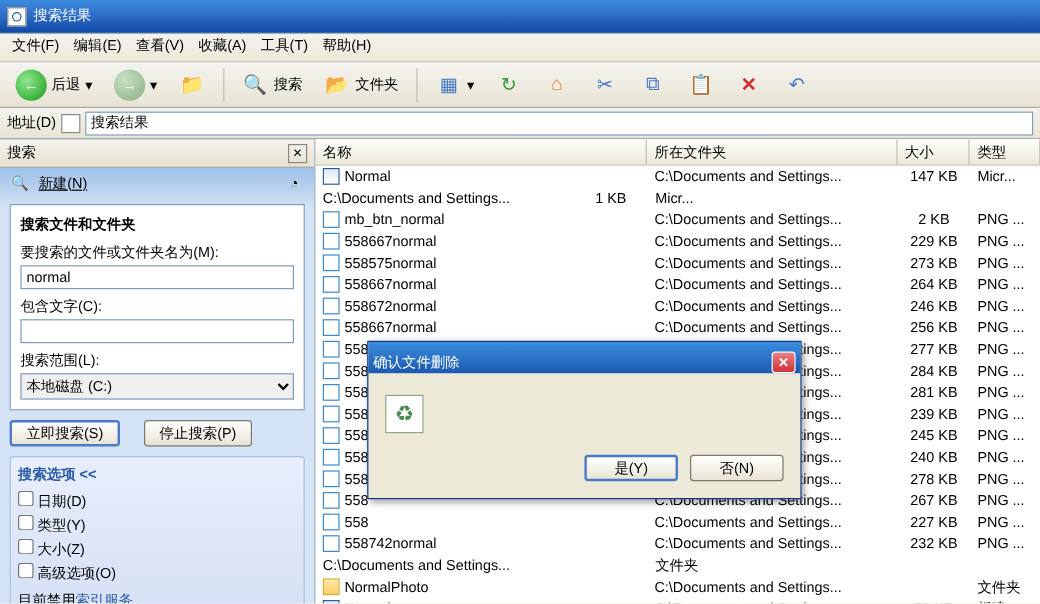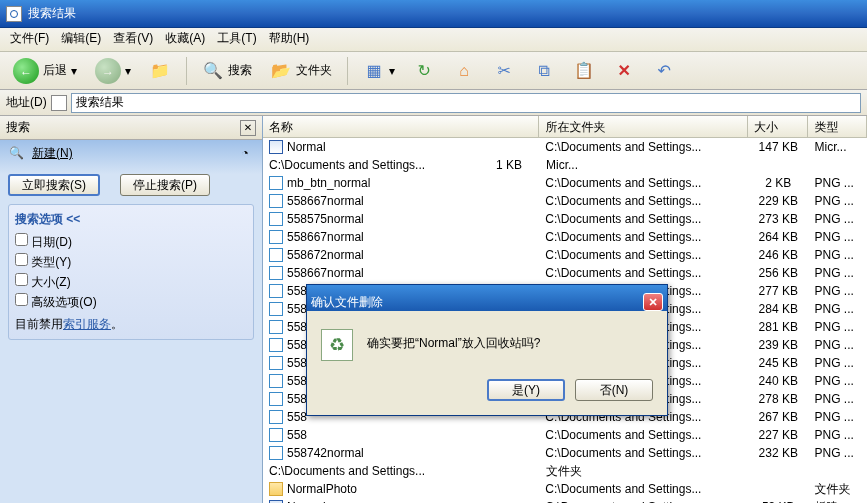--- a/index.html
+++ b/index.html
@@ -134,20 +134,29 @@
     <div class="sb-hdr">
       <span>搜索</span>
       <span class="x">✕</span>
     </div>
     <div class="sb-row">
       <span class="ico">🔍</span>
       <span style="text-decoration:underline;color:#000">新建(N)</span>
       <span style="flex:1"></span>
       <span class="ico">◔</span>
     </div>
+    <div class="box">
+      <div class="hdr">搜索文件和文件夹</div>
+      <label>要搜索的文件或文件夹名为(M):</label>
+      <input type="text" value="normal" style="">
+      <label>包含文字(C):</label>
+      <input type="text" value="" style="">
+      <label>搜索范围(L):</label>
+      <select><option>本地磁盘 (C:)</option></select>
+    </div>
     <div class="btns">
       <button class="xpbtn" style="border:2px solid #4a7ac8">立即搜索(S)</button>
       <button class="xpbtn">停止搜索(P)</button>
     </div>
     <div class="panel">
       <div class="ph">搜索选项 &lt;&lt;</div>
       <label><input type="checkbox" style=""> <span>日期(D)</span></label>
       <label><input type="checkbox" style=""> <span>类型(Y)</span></label>
       <label><input type="checkbox" style=""> <span>大小(Z)</span></label>
       <label><input type="checkbox" style=""> <span>高级选项(O)</span></label>
@@ -349,19 +358,18 @@
   </div>
 </div>
 
 <div class="dialog">
   <div class="dlg-tb">
     <span>确认文件删除</span>
     <span class="dlg-x">✕</span>
   </div>
   <div class="dlg-body">
     <div class="dlg-ico">♻</div>
-    <div style="padding-top:6px">确实要把“Normal”放入回收站吗?</div>
   </div>
   <div class="dlg-btns">
     <button class="def">是(Y)</button>
     <button>否(N)</button>
   </div>
 </div>
 
 </body></html>

